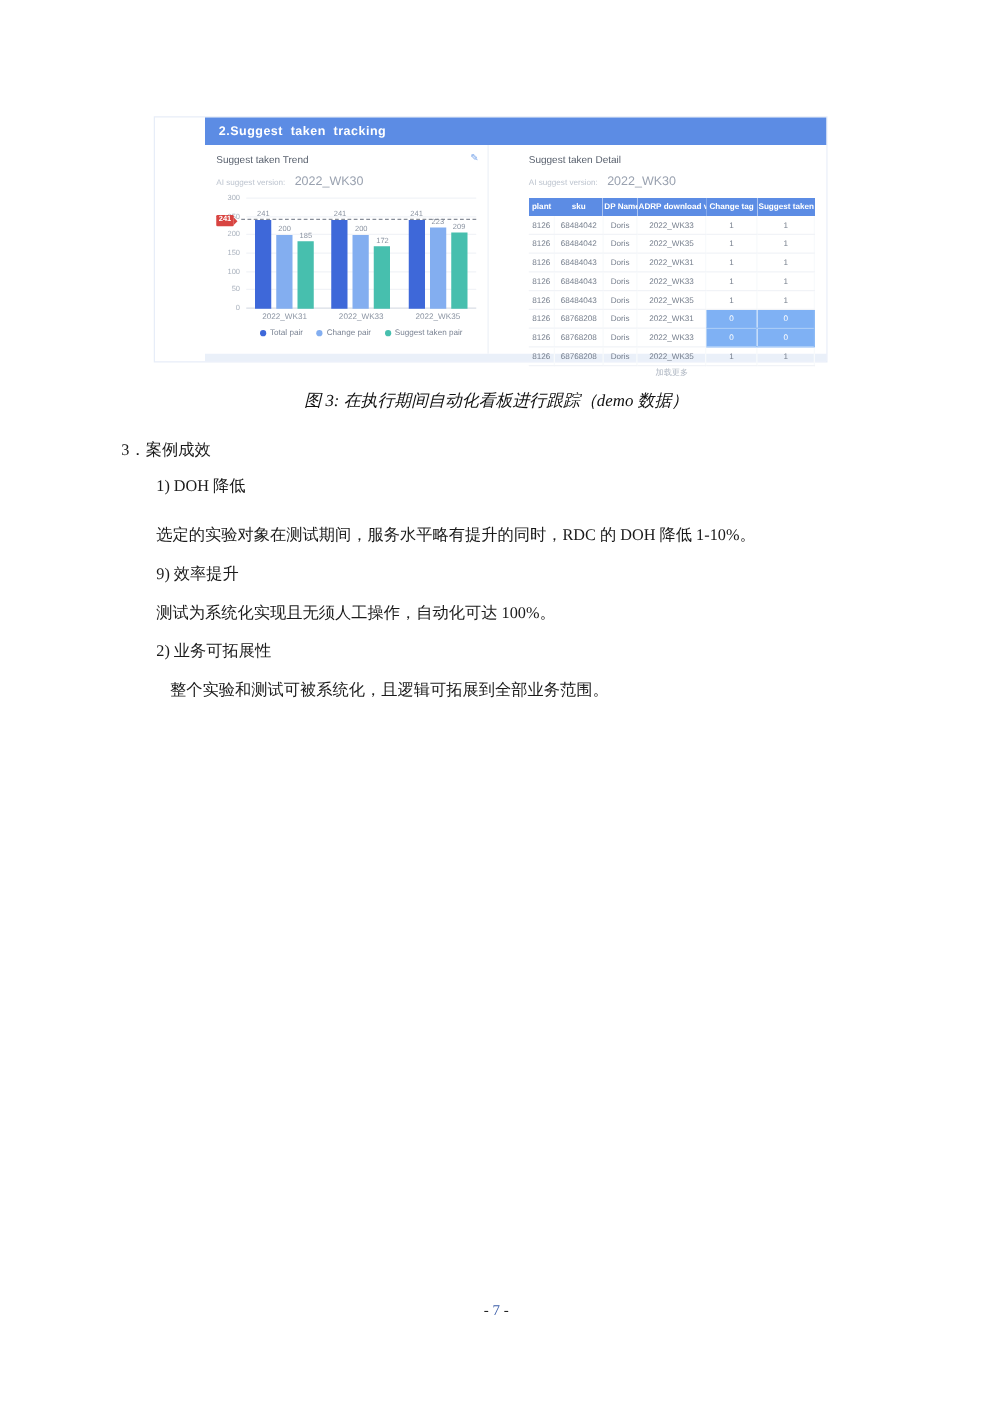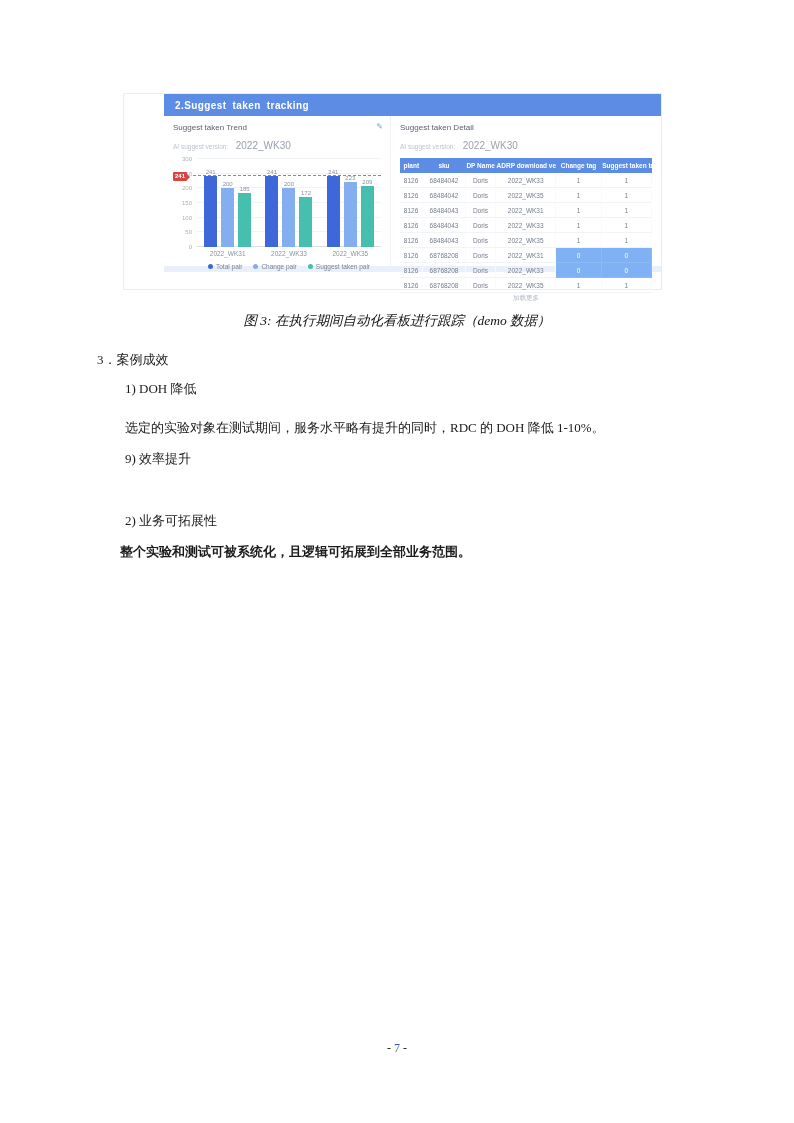--- a/index.html
+++ b/index.html
@@ -13,21 +13,21 @@
   .dashboard {
     position:absolute; left:123px; top:93px; width:539px; height:197px;
     background:#ffffff; border:1px solid #E7EDF8;
     font-family:"Liberation Sans", sans-serif;
     padding-left:40px;
   }
   .dash-header {
     height:22px; background:#5C8CE4; color:#ffffff; display:flex; align-items:center;
     padding-left:11px; font-size:10px; font-weight:bold; letter-spacing:0.4px; word-spacing:3px;
   }
-  .dash-body { display:flex; background:#ffffff; height:150px; }
+  .dash-body { display:flex; background:#ffffff; height:167px;gap:23px; }
   .dash-footer { height:6px; background:#EAF0F9; }
 
   .trend-panel { width:227px; border-right:1px solid #EEF2F8; padding:7px 9px 0 9px; position:relative; }
   .detail-panel { flex:1; padding:7px 9px 0 9px; }
 
   .panel-title { font-size:8px; color:#59616E; }
   .edit-icon { position:absolute; right:7px; top:6px; font-size:8px; color:#7AA6EA; cursor:pointer; }
   .version-line { margin-top:3px; white-space:nowrap; }
   .v-label { font-size:6.5px; color:#BDC4CF; }
   .v-value { font-size:10px; color:#9AA2B0; margin-left:3px; }
@@ -282,18 +282,19 @@
     </div>
     <div class="dash-footer"></div>
   </div>
 
   <div class="caption">图 3: 在执行期间自动化看板进行跟踪（demo 数据）</div>
 
   <div class="doc-line" style="left:97px; top:351px;">3．案例成效</div>
   <div class="doc-line" style="left:125px; top:380px;">1) DOH 降低</div>
   <div class="doc-line" style="left:125px; top:419px;">选定的实验对象在测试期间，服务水平略有提升的同时，RDC 的 DOH 降低 1-10%。</div>
   <div class="doc-line" style="left:125px; top:450px;">9) 效率提升</div>
+  <div class="doc-line" style="left:125px; top:481px;">测试为系统化实现且无须人工操作，自动化可达 100%。</div>
   <div class="doc-line" style="left:125px; top:512px;">2) 业务可拓展性</div>
-  <div class="doc-line" style="left:120px; top:543px;font-weight:bold;">整个实验和测试可被系统化，且逻辑可拓展到全部业务范围。</div>
+  <div class="doc-line" style="left:136px; top:543px;">整个实验和测试可被系统化，且逻辑可拓展到全部业务范围。</div>
 
   <div class="page-number"><span>- </span><span class="num">7</span><span> -</span></div>
 
 </div>
 
 </body></html>

